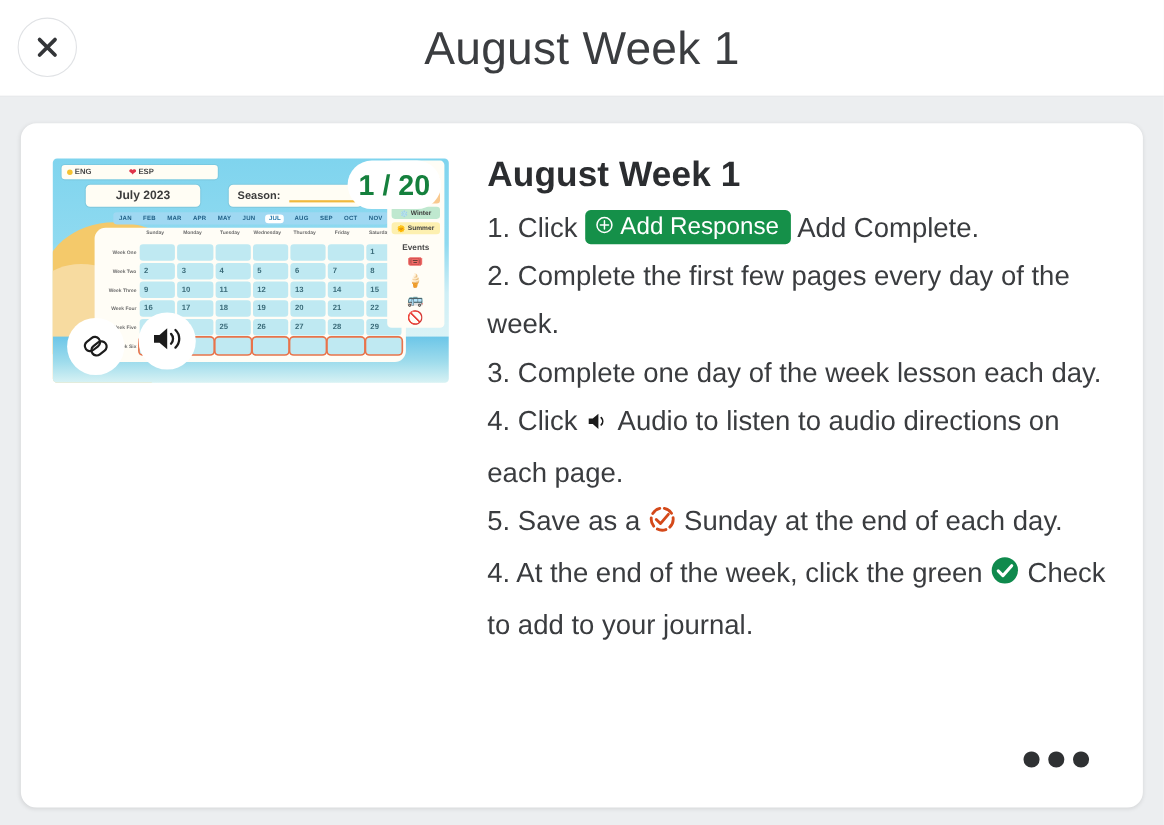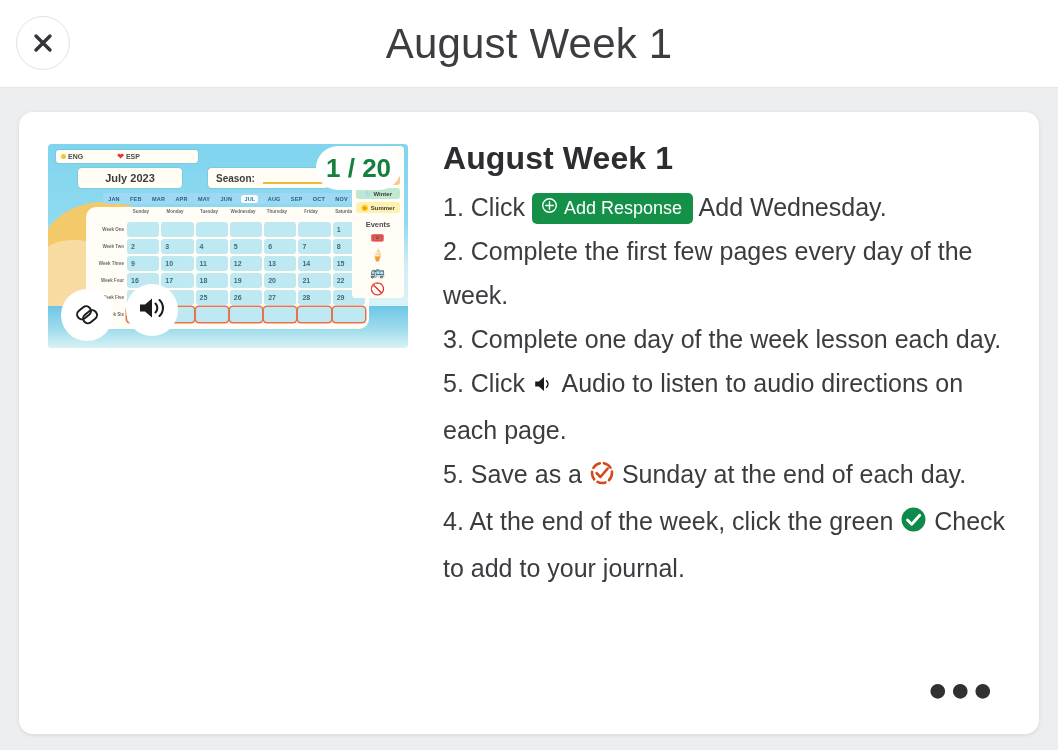--- a/index.html
+++ b/index.html
@@ -204,21 +204,21 @@
     font-weight:400;
   }
   .add-response-chip {
     display:inline-flex;
     align-items:flex-start;
     gap:6px;
     background:#159049;
     color:#ffffff;
     border-radius:5px;
     padding:2px 11px 3px 9px;
-    font-size:18px;
+    font-size:22px;
     line-height:26px;
     vertical-align:2px;
     cursor:pointer;
   }
   .inline-ico { display:inline-block; vertical-align:-3px; }
   #dots {
     position:absolute;
     right:44px; bottom:40px;
     font-size:34px;
     line-height:10px;
@@ -430,29 +430,29 @@
 
     <h1 id="instr-title">August Week 1</h1>
 
     <div class="instr-line">
       <span>1. Click </span><span class="add-response-chip">
           <span class="inline-ico"><svg width="17" height="17" viewBox="0 0 20 20">
             <circle cx="10" cy="10" r="8" fill="none" stroke="#fff" stroke-width="1.6"></circle>
             <path d="M10 5.6 v8.8 M5.6 10 h8.8" stroke="#fff" stroke-width="1.6" stroke-linecap="round"></path>
           </svg></span>
           <span>Add Response</span>
-        </span><span> Add Wednesday.</span>
+        </span><span> Add Complete.</span>
     </div>
 
     <div class="instr-line">2. Complete the first few pages every day of the week.</div>
 
     <div class="instr-line">3. Complete one day of the week lesson each day.</div>
 
     <div class="instr-line">
-      <span>5. Click </span><span class="inline-ico"><svg width="24" height="22" viewBox="0 0 32 30">
+      <span>4. Click </span><span class="inline-ico"><svg width="24" height="22" viewBox="0 0 32 30">
           <path d="M4 11.5 h5 L16 5.5 v19 L9 18.5 H4 Z" fill="#1c1c1c"></path>
           <path d="M19.5 10.5 a6.5 6.5 0 0 1 0 9" fill="none" stroke="#1c1c1c" stroke-width="2.1" stroke-linecap="round"></path>
         </svg></span><span> Audio to listen to audio directions on each page.</span>
     </div>
 
     <div class="instr-line">
       <span>5. Save as a </span><span class="inline-ico"><svg width="26" height="26" viewBox="0 0 26 26">
           <circle cx="13" cy="13" r="10" fill="none" stroke="#d4491a" stroke-width="2.6" stroke-dasharray="8 4.2" stroke-linecap="round"></circle>
           <path d="M7.6 13.2 L11.4 17 L18.6 8.6" fill="none" stroke="#d4491a" stroke-width="2.6" stroke-linecap="round" stroke-linejoin="round"></path>
         </svg></span><span> Sunday at the end of each day.</span>

